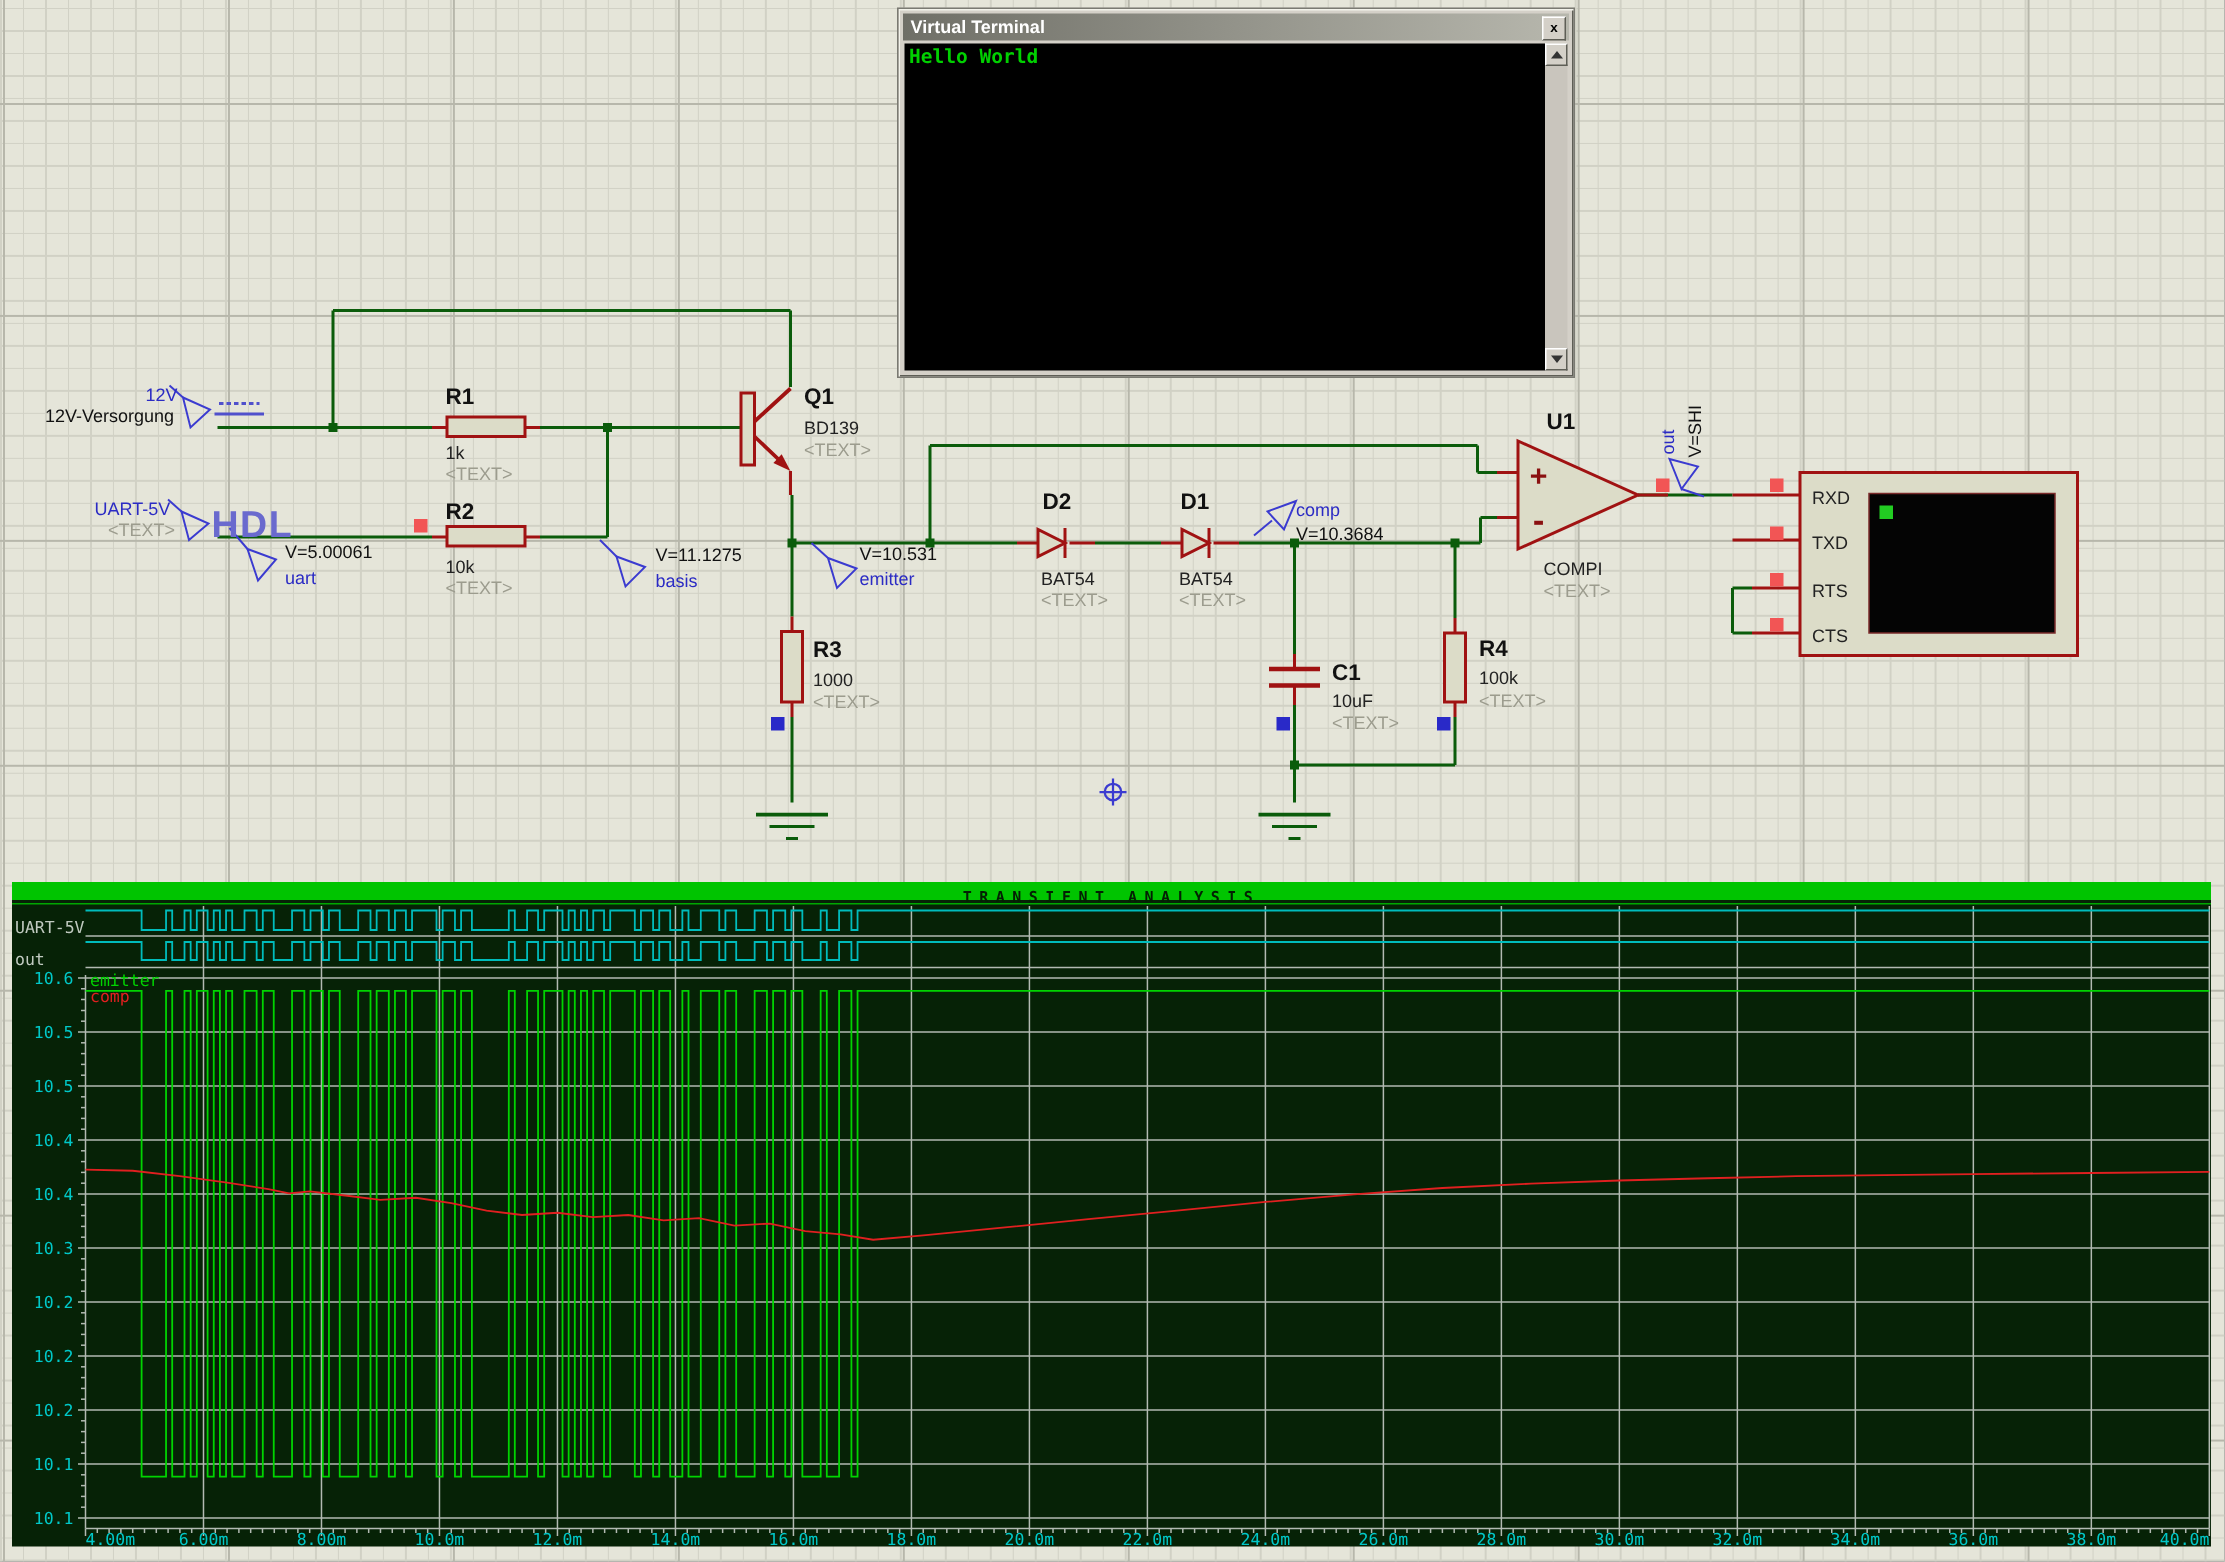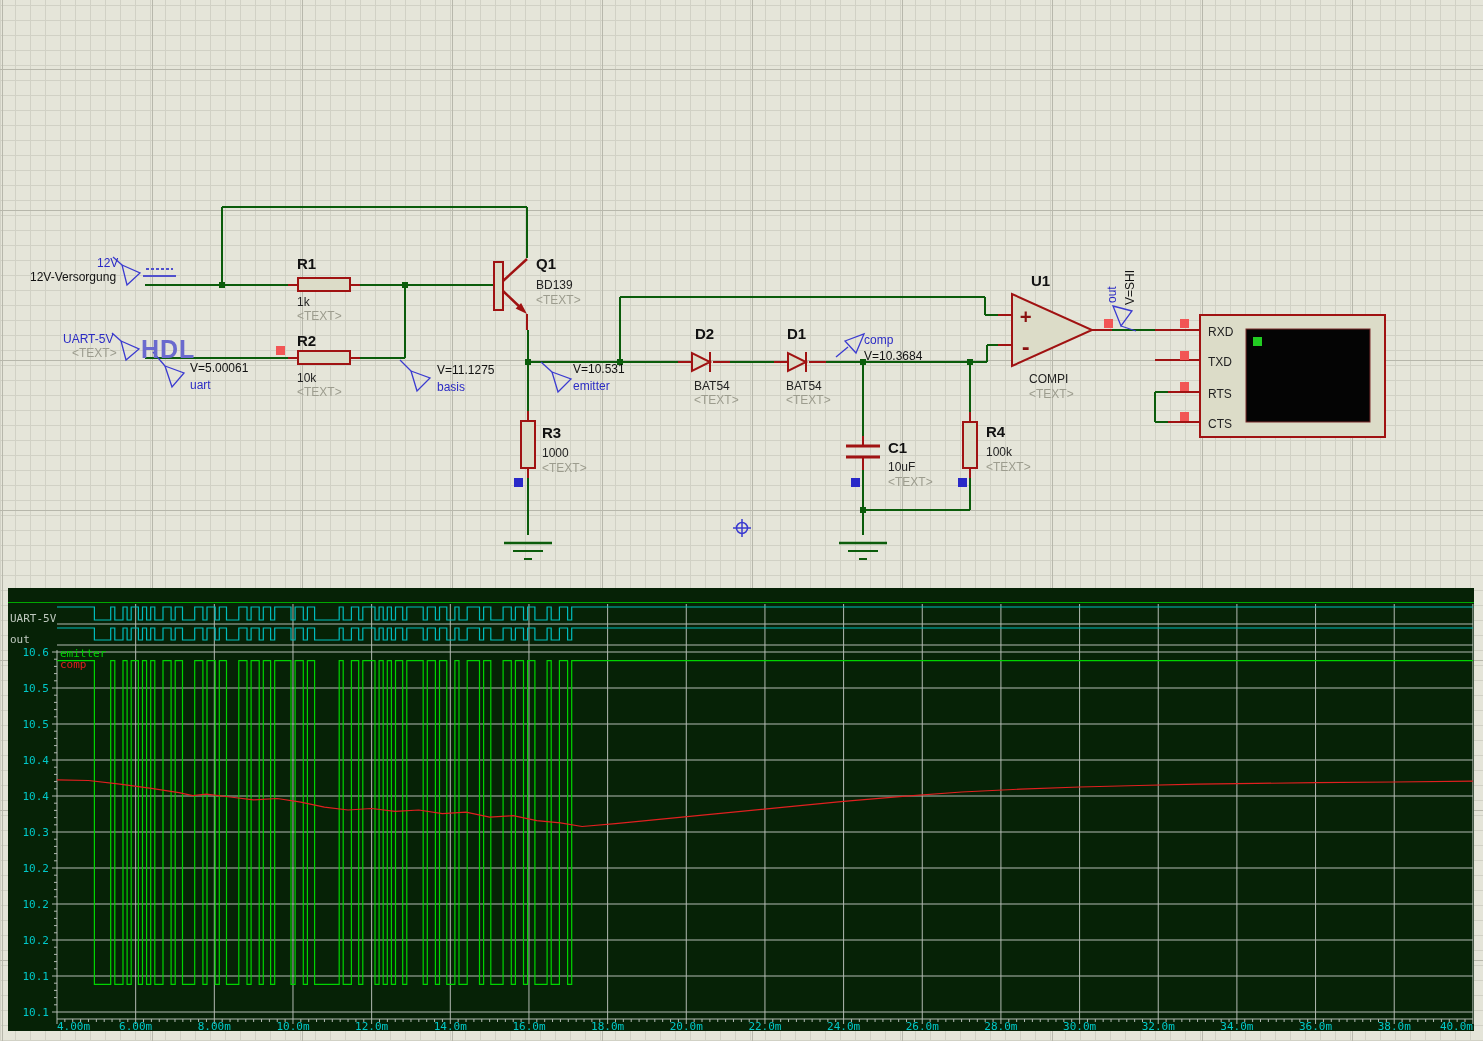--- a/index.html
+++ b/index.html
@@ -241,22 +241,44 @@
     <text class="meas" x="437" y="374">V=11.1275</text>
     <text class="net" x="437" y="391">basis</text>
     <text class="meas" x="573" y="373">V=10.531</text>
     <text class="net" x="573" y="390">emitter</text>
     <text class="net" x="864" y="344">comp</text>
     <text class="meas" x="864" y="360">V=10.3684</text>
     <text class="net" x="1116" y="303" transform="rotate(-90,1116,303)">out</text>
     <text class="meas" x="1134" y="305" transform="rotate(-90,1134,305)">V=SHI</text>
   </svg>
 
+  <div class="vt-window">
+    <div class="vt-title">
+      <span>Virtual Terminal</span>
+      <div class="vt-close">
+        <span>x</span>
+      </div>
+    </div>
+    <div class="vt-screen">
+      <div>Hello World</div>
+    </div>
+    <div class="vt-scroll">
+      <div class="vt-sbtn up">
+          <div class="tri-up"></div>
+        </div>
+      <div class="vt-sbtn down">
+          <div class="tri-down"></div>
+        </div>
+    </div>
+  </div>
 
   <div class="graph">
+    <div class="g-titlebar">
+      <span>TRANSIENT ANALYSIS</span>
+    </div>
     <div class="g-underline"></div>
     <svg id="gsvg" class="g-svg" width="1466" height="443">
         <line x1="127.66" y1="16" x2="127.66" y2="431" stroke="#b2bab2" stroke-width="1"></line>
         <line x1="206.32" y1="16" x2="206.32" y2="431" stroke="#b2bab2" stroke-width="1"></line>
         <line x1="284.98" y1="16" x2="284.98" y2="431" stroke="#b2bab2" stroke-width="1"></line>
         <line x1="363.64" y1="16" x2="363.64" y2="431" stroke="#b2bab2" stroke-width="1"></line>
         <line x1="442.29999999999995" y1="16" x2="442.29999999999995" y2="431" stroke="#b2bab2" stroke-width="1"></line>
         <line x1="520.96" y1="16" x2="520.96" y2="431" stroke="#b2bab2" stroke-width="1"></line>
         <line x1="599.62" y1="16" x2="599.62" y2="431" stroke="#b2bab2" stroke-width="1"></line>
         <line x1="678.28" y1="16" x2="678.28" y2="431" stroke="#b2bab2" stroke-width="1"></line>

